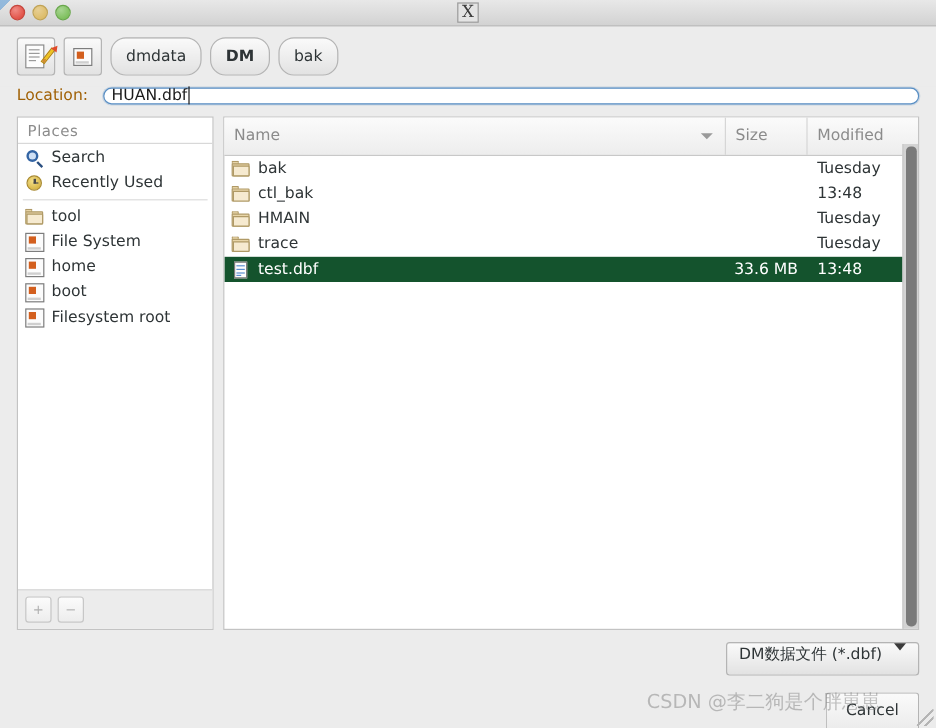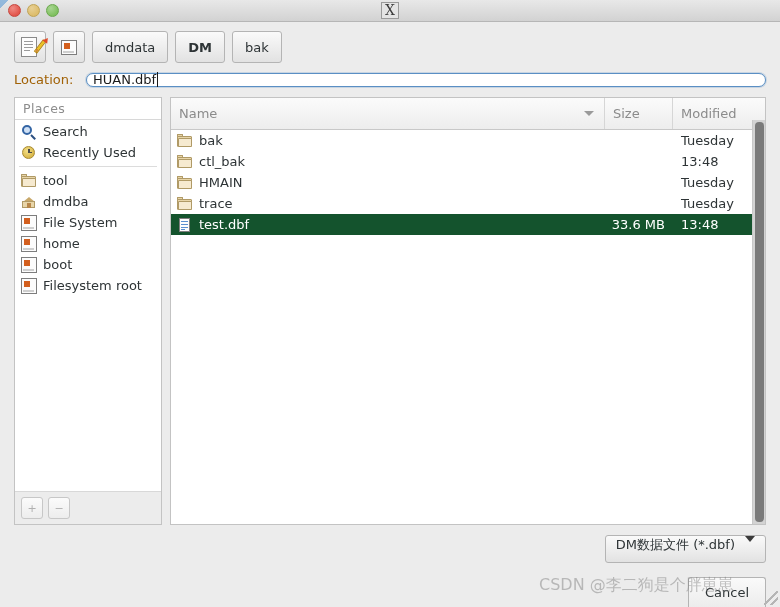--- a/index.html
+++ b/index.html
@@ -62,21 +62,21 @@
     height: 32px;
     min-width: 32px;
     display: flex; align-items: center; justify-content: center;
     padding: 0 11px;
     font-size: 13px;
     color: #2e3436;
     cursor: default;
   }
   .tbtn.iconbtn { padding: 0; width: 32px; }
   .tbtn.active { font-weight: bold; }
-  .tbtn.crumb { padding: 0 12px; }
+  .tbtn.crumb { padding: 0 12px; border-radius: 13px; }
 
   
   .ico-newdoc { position: relative; width: 19px; height: 21px; }
   .ico-newdoc .sheet {
     position: absolute; left: 0; top: 0; width: 16px; height: 20px;
     background: #fdfdfd; border: 1px solid #8a8a8a;
   }
   .ico-newdoc .ln {
     position: absolute; left: 3px; width: 9px; height: 1px; background: #9b9b9b;
   }
@@ -124,21 +124,21 @@
 
   
   .body {
     display: flex;
     padding: 0 14px;
     gap: 8px;
     height: 428px;
   }
 
   .places {
-    width: 148px;
+    width: 164px;
     display: flex; flex-direction: column;
     background: #ffffff;
     border: 1px solid #c3c3c3;
   }
   .places-head {
     padding: 3px 8px;
     font-size: 12.5px;
     color: #8c8c8c;
     border-bottom: 1px solid #d8d8d8;
     letter-spacing: .4px;
@@ -419,28 +419,20 @@
 
         <div class="place">
           <span class="ico ico-folder">
             <span class="tab"></span>
               <span class="back"></span>
               <span class="front"></span>
           </span>
           <span class="lbl">tool</span>
         </div>
 
-        <div class="place">
-          <span class="ico ico-home">
-            <span class="roof"></span>
-              <span class="body2"></span>
-              <span class="door"></span>
-          </span>
-          <span class="lbl">dmdba</span>
-        </div>
 
         <div class="place">
           <span class="ico ico-drive">
             <span class="case"></span>
               <span class="chip"></span>
               <span class="slot"></span>
           </span>
           <span class="lbl">File System</span>
         </div>
 

